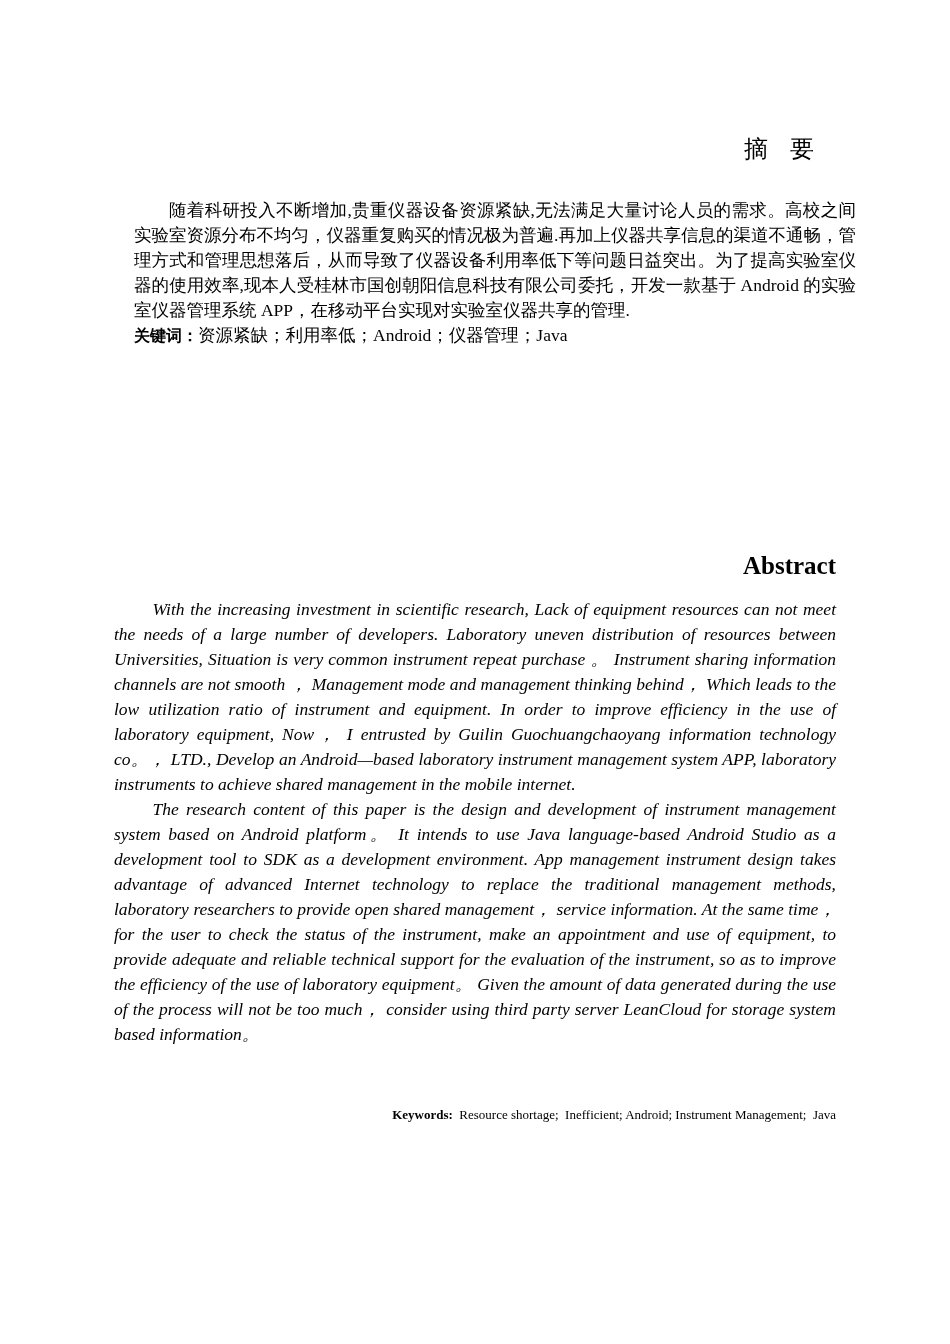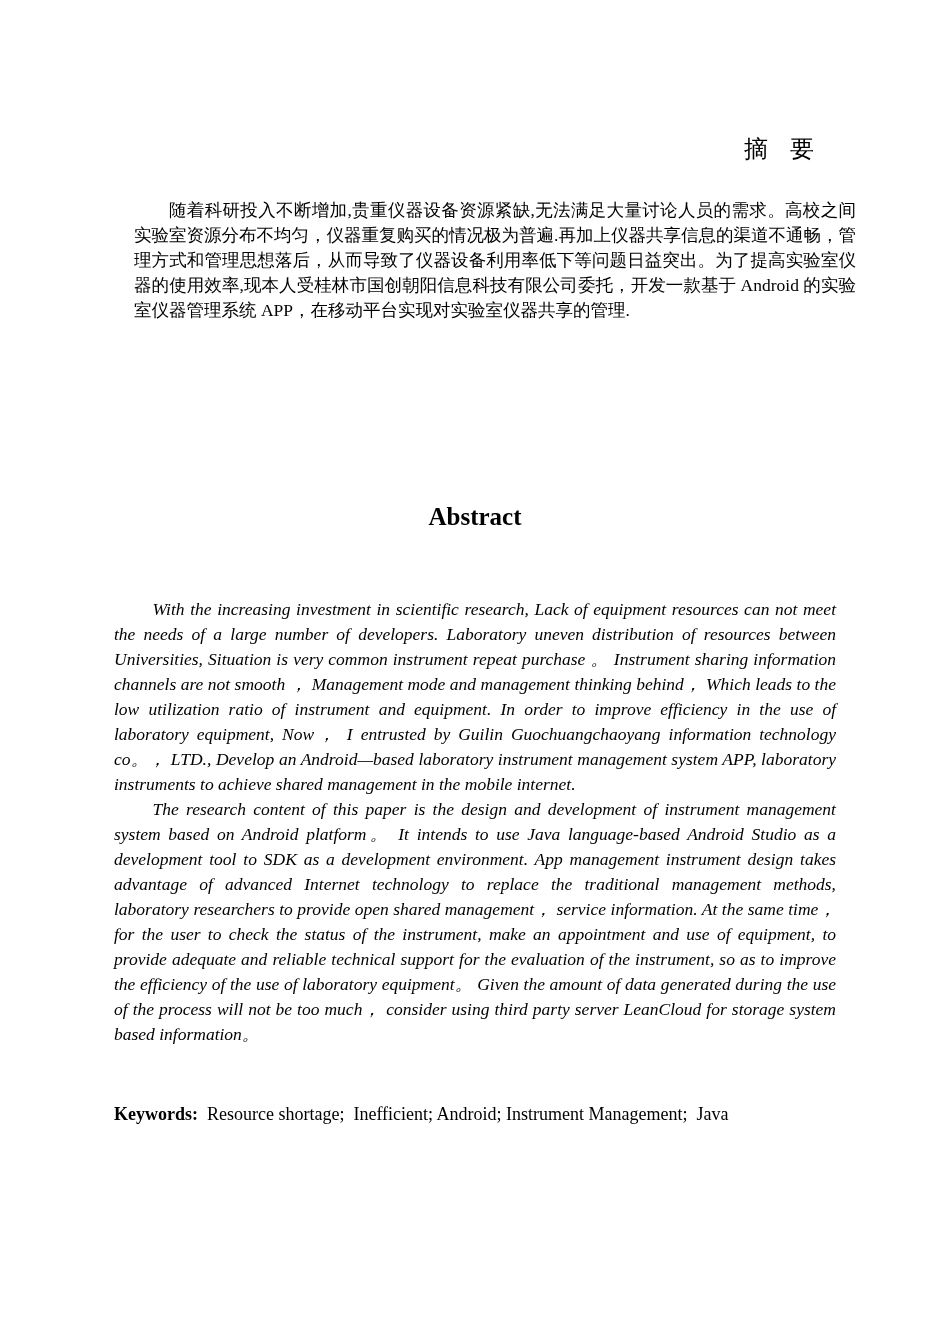--- a/index.html
+++ b/index.html
@@ -5,35 +5,38 @@
     html, body { margin: 0; padding: 0; background: #ffffff; }
     body { width: 950px; height: 1344px; position: relative; overflow: hidden;
            font-family: "Liberation Serif", "DejaVu Serif", serif; color: #000; }
     .page { position: absolute; left: 114px; top: 0; width: 722px; }
     .cn-title { position: absolute; top: 133px; left: 0; width: 722px; text-align: right;
                 font-family: "DejaVu Sans", sans-serif; font-size: 24px; letter-spacing: 22px; text-indent: 22px; }
     .cn-body { position: absolute; top: 198px; left: 0; width: 722px; font-size: 17.5px; line-height: 25px; margin-left: 20px; }
     .cn-body p { margin: 0; text-align: justify; text-indent: 2em; }
     .cn-keywords { margin: 0; }
     .cn-kw-label { font-weight: bold; font-family: "DejaVu Sans", sans-serif; font-size: 16px; }
-    .en-title { position: absolute; top: 503px; left: 0; width: 722px; text-align: center;
+    .en-title { position: absolute; top: 552px; left: 0; width: 722px; text-align: right;
                 font-size: 25px; font-weight: bold; }
     .en-body { position: absolute; top: 597px; left: 0; width: 722px; font-size: 17.5px; line-height: 25px; }
     .en-body p { margin: 0; text-align: justify; text-indent: 2.2em; font-style: italic; }
-    .en-keywords { position: absolute; top: 1102px; left: 0; width: 722px; font-size: 18px; line-height: 25px; }
+    .en-keywords { position: absolute; top: 1102px; left: 0; width: 722px; font-size: 13px; line-height: 25px; text-align: right; }
     .en-kw-label { font-weight: bold; }
   </style>
 </head>
 <body>
 
 <div class="page">
   <div class="cn-title">摘要</div>
 
   <div class="cn-body">
     <p>随着科研投入不断增加,贵重仪器设备资源紧缺,无法满足大量讨论人员的需求。高校之间实验室资源分布不均匀，仪器重复购买的情况极为普遍.再加上仪器共享信息的渠道不通畅，管理方式和管理思想落后，从而导致了仪器设备利用率低下等问题日益突出。为了提高实验室仪器的使用效率,现本人受桂林市国创朝阳信息科技有限公司委托，开发一款基于 Android 的实验室仪器管理系统 APP，在移动平台实现对实验室仪器共享的管理.</p>
+    <div class="cn-keywords">
+      <span class="cn-kw-label">关键词：</span><span>资源紧缺；利用率低；Android；仪器管理；Java</span>
+    </div>
   </div>
 
   <div class="en-title">Abstract</div>
 
   <div class="en-body">
     <p>With the increasing investment in scientific research, Lack of equipment resources can not meet the needs of a large number of developers. Laboratory uneven distribution of resources between Universities, Situation is very common instrument repeat purchase 。 Instrument sharing information channels are not smooth ，  Management mode and management thinking behind，  Which leads to the low utilization ratio of instrument and equipment. In order to improve efficiency in the use of laboratory equipment, Now，  I entrusted by Guilin Guochuangchaoyang information technology co。， LTD., Develop an Android—based laboratory instrument management system APP, laboratory instruments to achieve shared management in the mobile internet.</p>
     <p>The research content of this paper is the design and development of instrument management system based on Android platform。  It intends to use Java language-based Android Studio as a development tool to SDK as a development environment. App management instrument design takes advantage of advanced Internet technology to replace the traditional management methods, laboratory researchers to provide open shared management，  service information. At the same time，  for the user to check the status of the instrument, make an appointment and use of equipment, to provide adequate and reliable technical support for the evaluation of the instrument, so as to improve the efficiency of the use of laboratory equipment。  Given the amount of data generated during the use of the process will not be too much，  consider using third party server LeanCloud for storage system based information。</p>
   </div>
 
   <div class="en-keywords">

